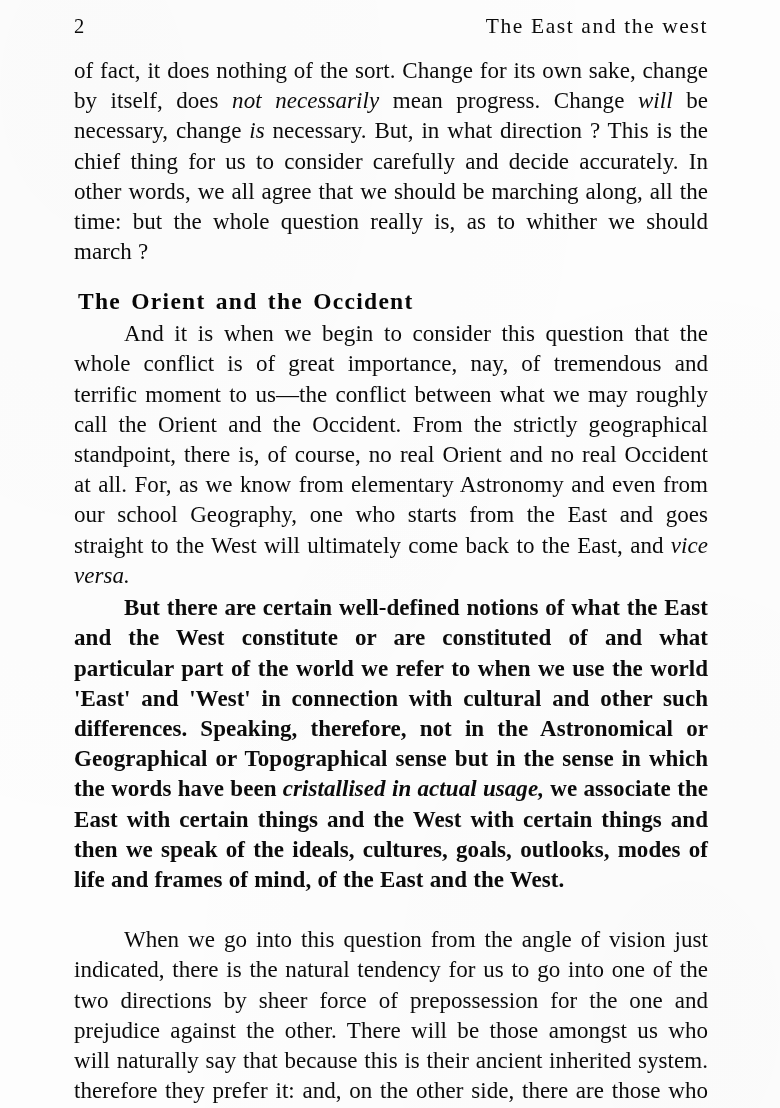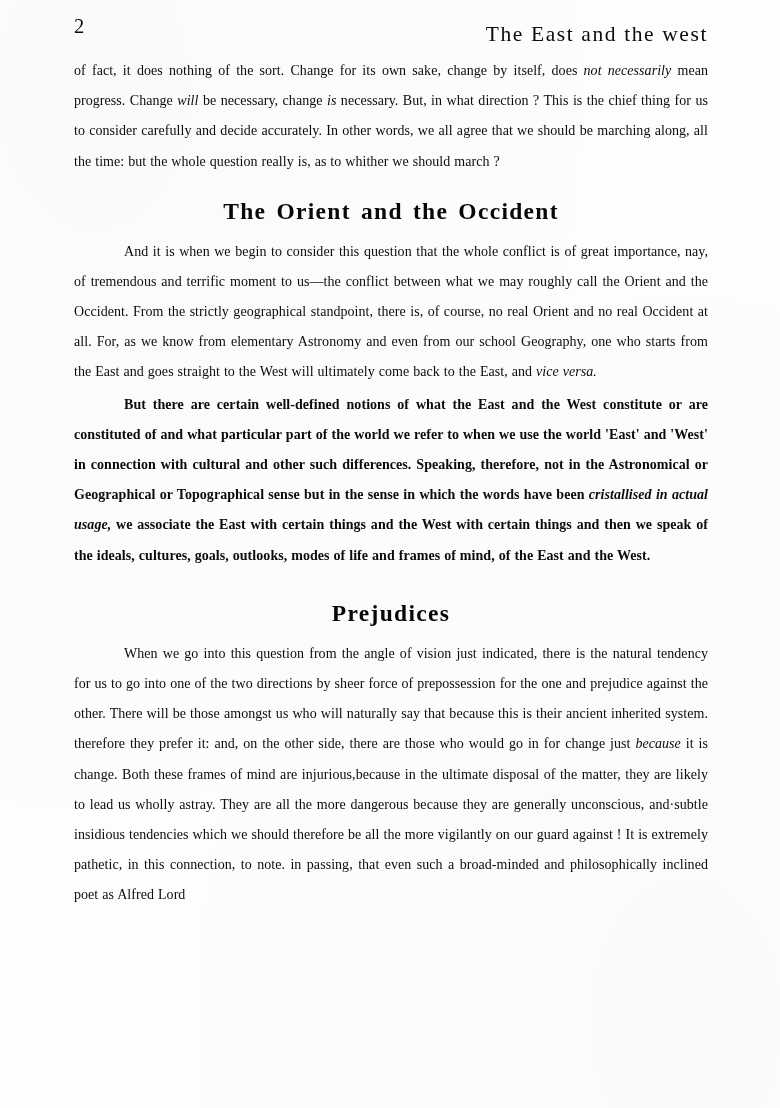--- a/index.html
+++ b/index.html
@@ -40,30 +40,30 @@
     position: absolute;
     left: 0;
     top: 6px;
     font-size: 20.5px;
     line-height: 1;
     letter-spacing: 0.2px;
   }
   .head-title {
     position: absolute;
     right: 0;
-    top: 14px;
+    top: 6px;
     font-size: 21.5px;
     line-height: 1;
     letter-spacing: 1.6px;
     white-space: nowrap;
   }
 
   
   .para {
-    font-size: 14px;
+    font-size: 23px;
     line-height: 30.2px;
     text-align: justify;
     text-align-last: left;
     margin: 0;
     letter-spacing: 0.05px;
     word-spacing: 0.4px;
     hyphens: none;
   }
   .para.indent {
     text-indent: 50px;
@@ -76,24 +76,23 @@
   .para i {
     font-style: italic;
   }
 
   
   h2.section-heading {
     font-size: 23.5px;
     font-weight: bold;
     letter-spacing: 1.3px;
     word-spacing: 3px;
-    margin: 12px;
+    margin: 4px;
     line-height: 1.1;
     color: #070707;
-    text-align: center;
   }
   .block-orient { margin-top: 22px; }
   .block-orient .para { margin-top: 2px; }
 
   .block-prejudices { margin-top: 30px; }
   .block-prejudices .para { margin-top: 12px; }
 
   .block-top .para { margin-top: 0; }
 </style>
 </head>
@@ -113,19 +112,18 @@
 
     <div class="block-orient">
       <h2 class="section-heading">The Orient and the Occident</h2>
 
       <p class="para indent"><span>And it is when we begin to consider this question that the whole conflict is of great importance, nay, of tremendous and terrific moment to us—the conflict between what we may roughly call the Orient and the Occident. From the strictly geographical standpoint, there is, of course, no real Orient and no real Occident at all. For, as we know from elementary Astronomy and even from our school Geography, one who starts from the East and goes straight to the West will ultimately come back to the East, and </span><em>vice versa.</em><span></span></p>
 
       <p class="para indent"><span>But there are certain well-defined notions of what the East and the West constitute or are constituted of and what particular part of the world we refer to when we use the world 'East' and 'West' in connection with cultural and other such differences. Speaking, therefore, not in the Astronomical or Geographical or Topographical sense but in the sense in which the words have been </span><em>cristallised in actual usage,</em><span> we associate the East with certain things and the West with certain things and then we speak of the ideals, cultures, goals, outlooks, modes of life and frames of mind, of the East and the West.</span></p>
     </div>
 
     <div class="block-prejudices">
-      <h2 class="section-heading">Prejudices</h2>
 
       <p class="para indent"><span>When we go into this question from the angle of vision just indicated, there is the natural tendency for us to go into one of the two directions by sheer force of prepossession for the one and prejudice against the other. There will be those amongst us who will naturally say that because this is their ancient inherited system. therefore they prefer it: and, on the other side, there are those who would go in for change just </span><em>because</em><span> it is change. Both these frames of mind are injurious,because in the ultimate disposal of the matter, they are likely to lead us wholly astray. They are all the more dangerous because they are generally unconscious, and·subtle insidious tendencies which we should therefore be all the more vigilantly on our guard against ! It is extremely pathetic, in this connection, to note. in passing, that even such a broad-minded and philosophically inclined poet as Alfred Lord</span></p>
     </div>
 
   </div>
 </div>
 
 </body></html>

